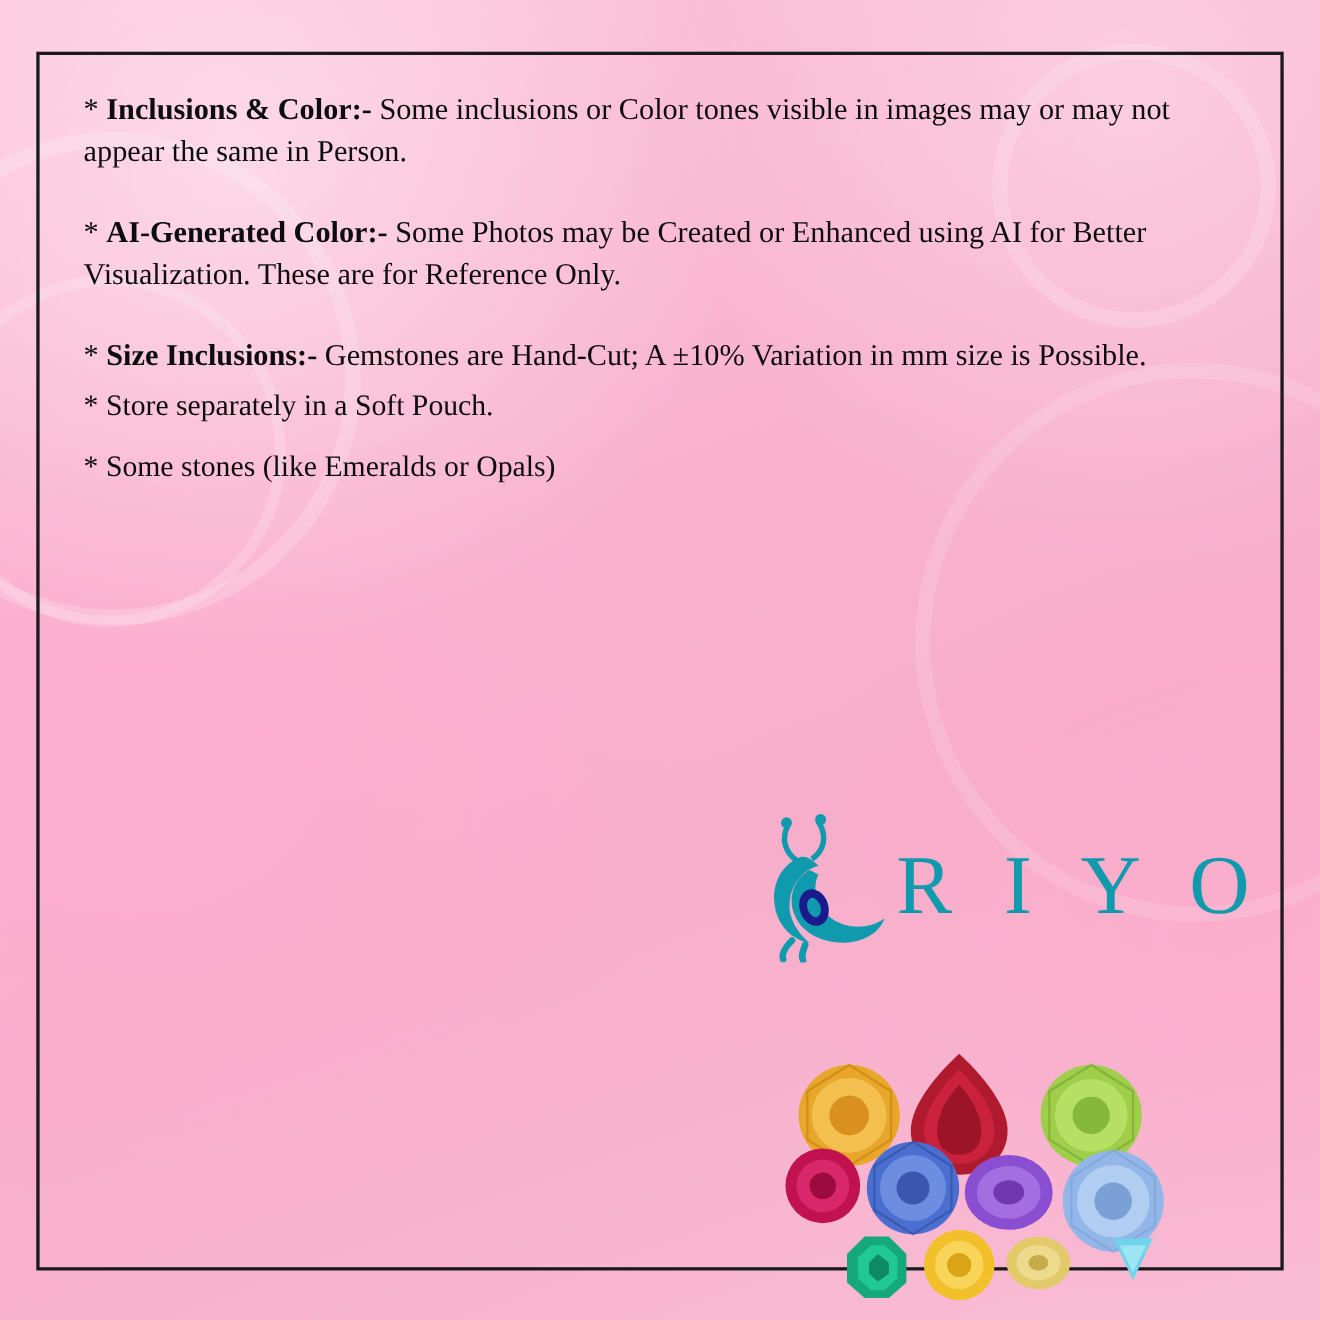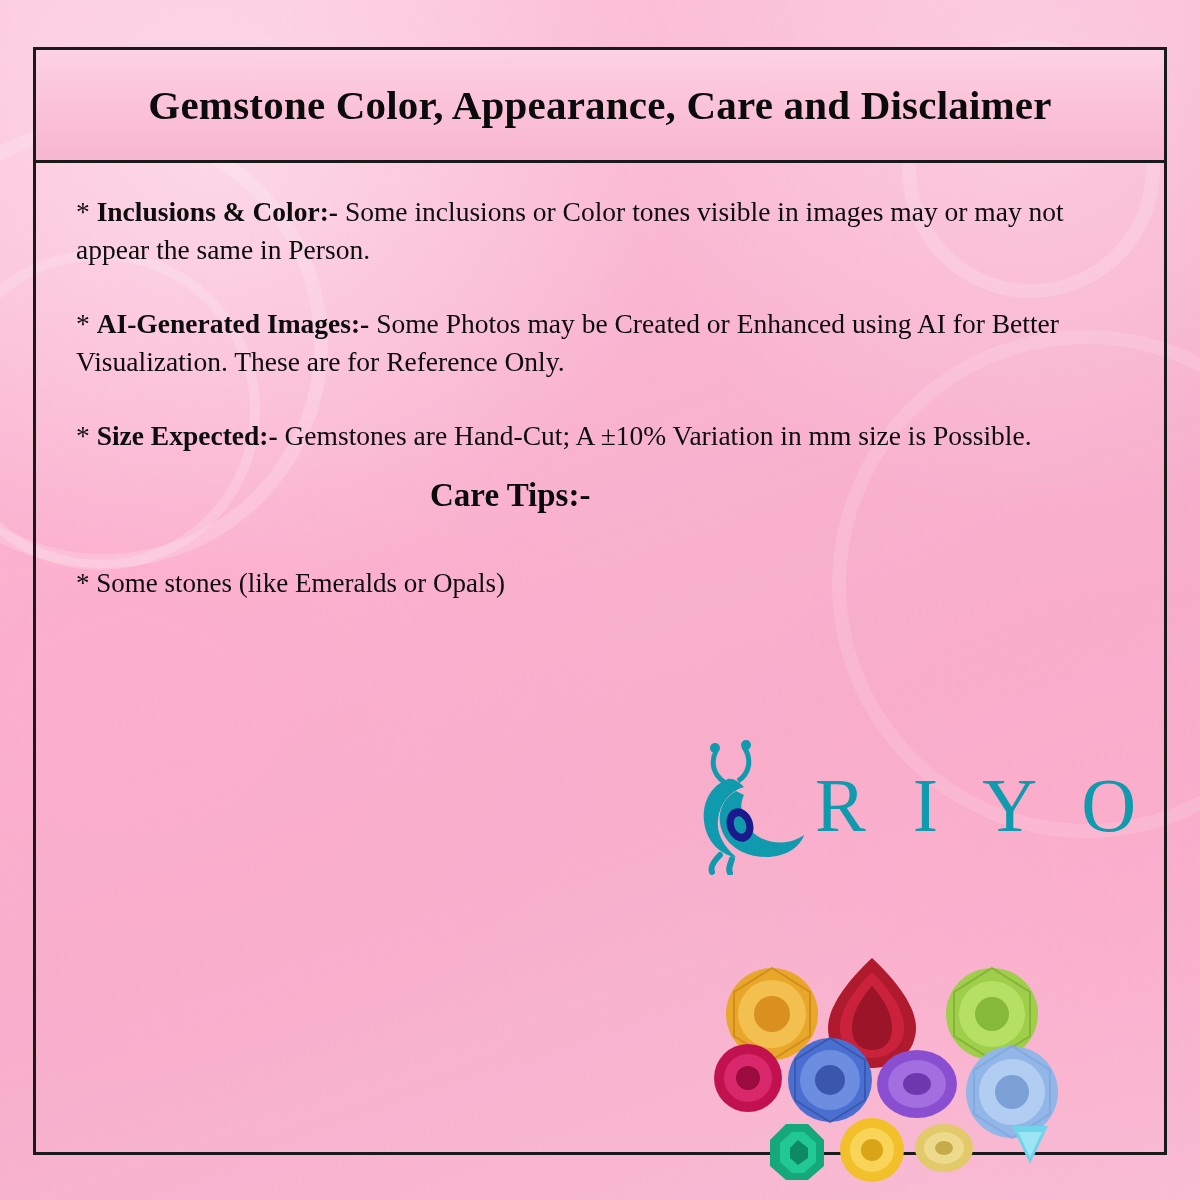--- a/index.html
+++ b/index.html
@@ -164,48 +164,46 @@
 
 <div id="page">
 
   <div class="swirl s1"></div>
   <div class="swirl s2"></div>
   <div class="swirl s3"></div>
   <div class="swirl s4"></div>
 
   <div class="card">
 
-    <div class="title-bar">
-      <div class="title">Gemstone Color, Appearance, Care and Disclaimer</div>
-    </div>
 
     <div class="body-area">
 
 
 
       <p class="para p3">
         <span class="star">*</span>
         <span class="lead">Inclusions &amp; Color:-</span><span> Some inclusions or Color tones visible in images may or may not appear the same in Person.</span>
       </p>
 
       <p class="para p4">
         <span class="star">*</span>
-        <span class="lead">AI-Generated Images:-</span><span> Some Photos may be Created or Enhanced using AI for Better Visualization. These are for Reference Only.</span>
+        <span class="lead">AI-Generated Color:-</span><span> Some Photos may be Created or Enhanced using AI for Better Visualization. These are for Reference Only.</span>
       </p>
 
       <p class="para p5">
         <span class="star">*</span>
-        <span class="lead">Size Expected:-</span><span> Gemstones are Hand-Cut; A ±10% Variation in mm size is Possible.</span>
+        <span class="lead">Size Inclusions:-</span><span> Gemstones are Hand-Cut; A ±10% Variation in mm size is Possible.</span>
       </p>
 
-      <div class="care-row">
-        <div class="care-tips">Care Tips:-</div>
-      </div>
 
       <div class="care-list">
+        <div class="care-item">
+          <span class="star">*</span>
+          <span>Store separately in a Soft Pouch.</span>
+        </div>
         <div class="care-item">
           <span class="star">*</span>
           <span>Some stones (like Emeralds or Opals)</span>
         </div>
       </div>
 
     </div>
   </div>
 
   <div class="logo">

